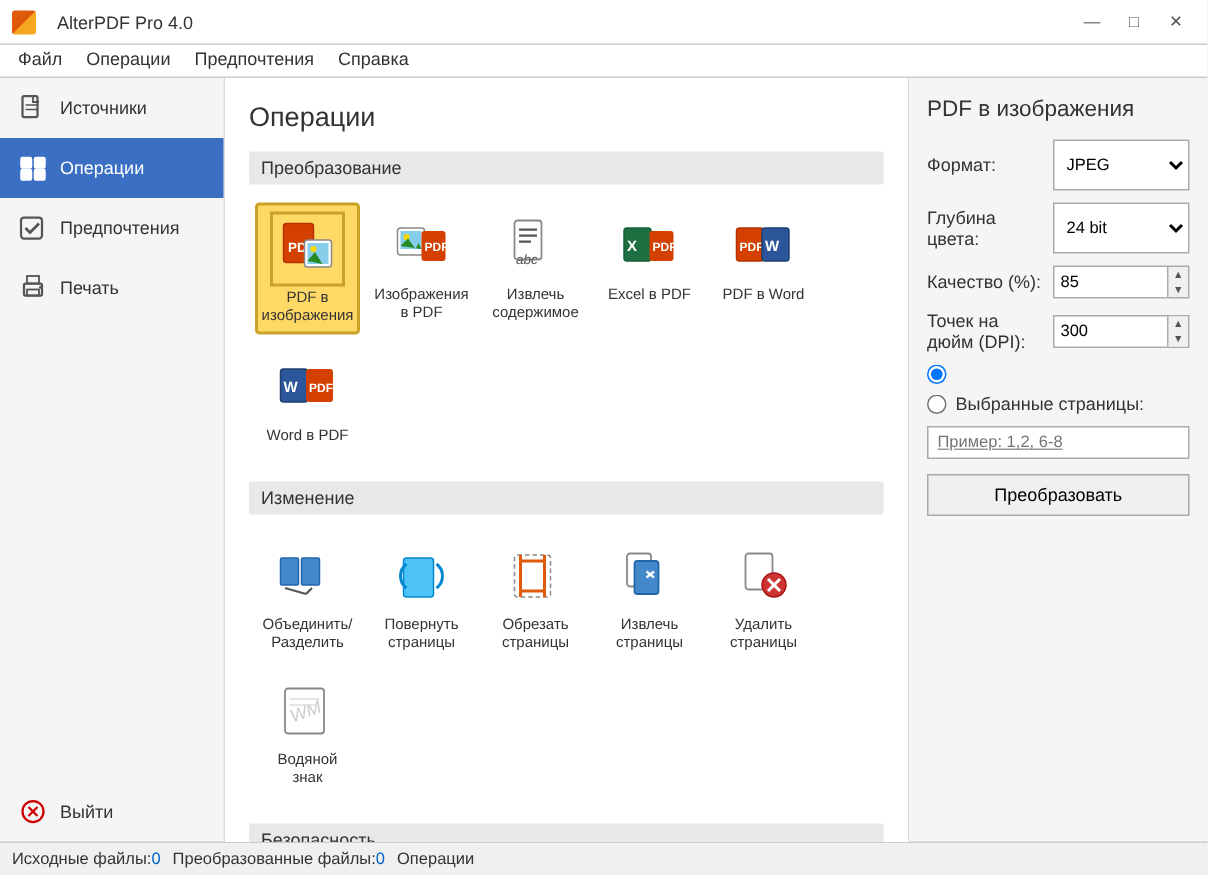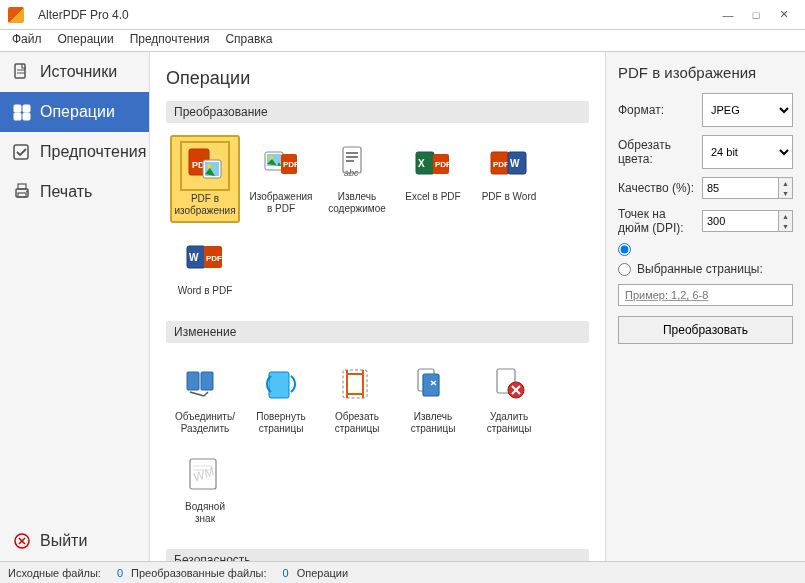--- a/index.html
+++ b/index.html
@@ -14,21 +14,21 @@
 
     
     .menubar { background: #fff; height: 22px; display: flex; align-items: flex-start; padding: 0 4px; border-bottom: 1px solid #ccc; }
     .menubar-item { padding: 2px 8px; cursor: pointer; font-size: 12px; color: #333; }
 
     
     .main { display: flex; flex: 1; overflow: hidden; }
 
     
     .sidebar { width: 150px; background: #f5f5f5; border-right: 1px solid #ddd; display: flex; flex-direction: column; }
-    .sidebar-item { display: flex; align-items: center; gap: 8px; padding: 10px 12px; cursor: pointer; color: #333; font-size: 16px; }
+    .sidebar-item { display: flex; align-items: center; gap: 8px; padding: 10px 12px; cursor: pointer; color: #333; font-size: 12px; }
     .sidebar-item.active { background: #3a6fc4; color: #fff; }
     .sidebar-item.active .sidebar-icon svg { fill: #fff; }
     .sidebar-icon { width: 20px; height: 20px; display: flex; align-items: center; justify-content: center; flex-shrink: 0; }
     .sidebar-spacer { flex: 1; }
 
     
     .content { flex: 1; background: #fff; overflow-y: auto; padding: 16px; }
     .content-title { font-size: 18px; color: #333; margin-bottom: 12px; font-weight: 400; }
     .section-header { background: #e8e8e8; padding: 4px 8px; font-size: 12px; color: #333; margin-bottom: 8px; border-radius: 2px; }
     .section { margin-bottom: 16px; }
@@ -50,21 +50,21 @@
     .spinner-btn { width: 14px; flex: 1; display: flex; align-items: center; justify-content: center; font-size: 7px; cursor: pointer; border-left: 1px solid #aaa; color: #555; background: #f0f0f0; }
     .radio-group { margin: 8px 0; }
     .radio-row { display: flex; align-items: center; gap: 6px; margin-bottom: 6px; }
     .radio-row input[type=radio] { cursor: pointer; }
     .radio-label { font-size: 12px; color: #333; }
     .pages-input { width: 100%; height: 22px; border: 1px solid #aaa; background: #fff; padding: 2px 6px; font-size: 11px; color: #999; margin-bottom: 10px; text-decoration: underline; }
     .convert-btn { width: 100%; height: 28px; background: #f0f0f0; border: 1px solid #aaa; font-size: 12px; cursor: pointer; font-weight: 500; }
 
     
     .statusbar { height: 22px; background: #f0f0f0; border-top: 1px solid #ccc; display: flex; align-items: center; padding: 0 8px; font-size: 11px; color: #333; gap: 8px; }
-    .status-item { display: flex; gap: 16px; }
+    .status-item { display: flex; gap: 0; }
     .status-value { color: #0066cc; }
 
     
     .icon-pdf-img { background: #ffd966; border: 2px solid #c9a227; }
   </style>
 </head>
 <body>
 
 <div class="titlebar">
   <div class="titlebar-left">
@@ -323,21 +323,21 @@
       <span class="field-label">Формат:</span>
       <select class="field-select">
         <option>JPEG</option>
         <option>PNG</option>
         <option>BMP</option>
         <option>TIFF</option>
       </select>
     </div>
 
     <div class="field-row">
-      <span class="field-label">Обрезать цвета:</span>
+      <span class="field-label">Глубина цвета:</span>
       <select class="field-select">
         <option>8 bit</option>
         <option>16 bit</option>
         <option selected="">24 bit</option>
         <option>32 bit</option>
       </select>
     </div>
 
     <div class="field-row">
       <span class="field-label">Качество (%):</span>

